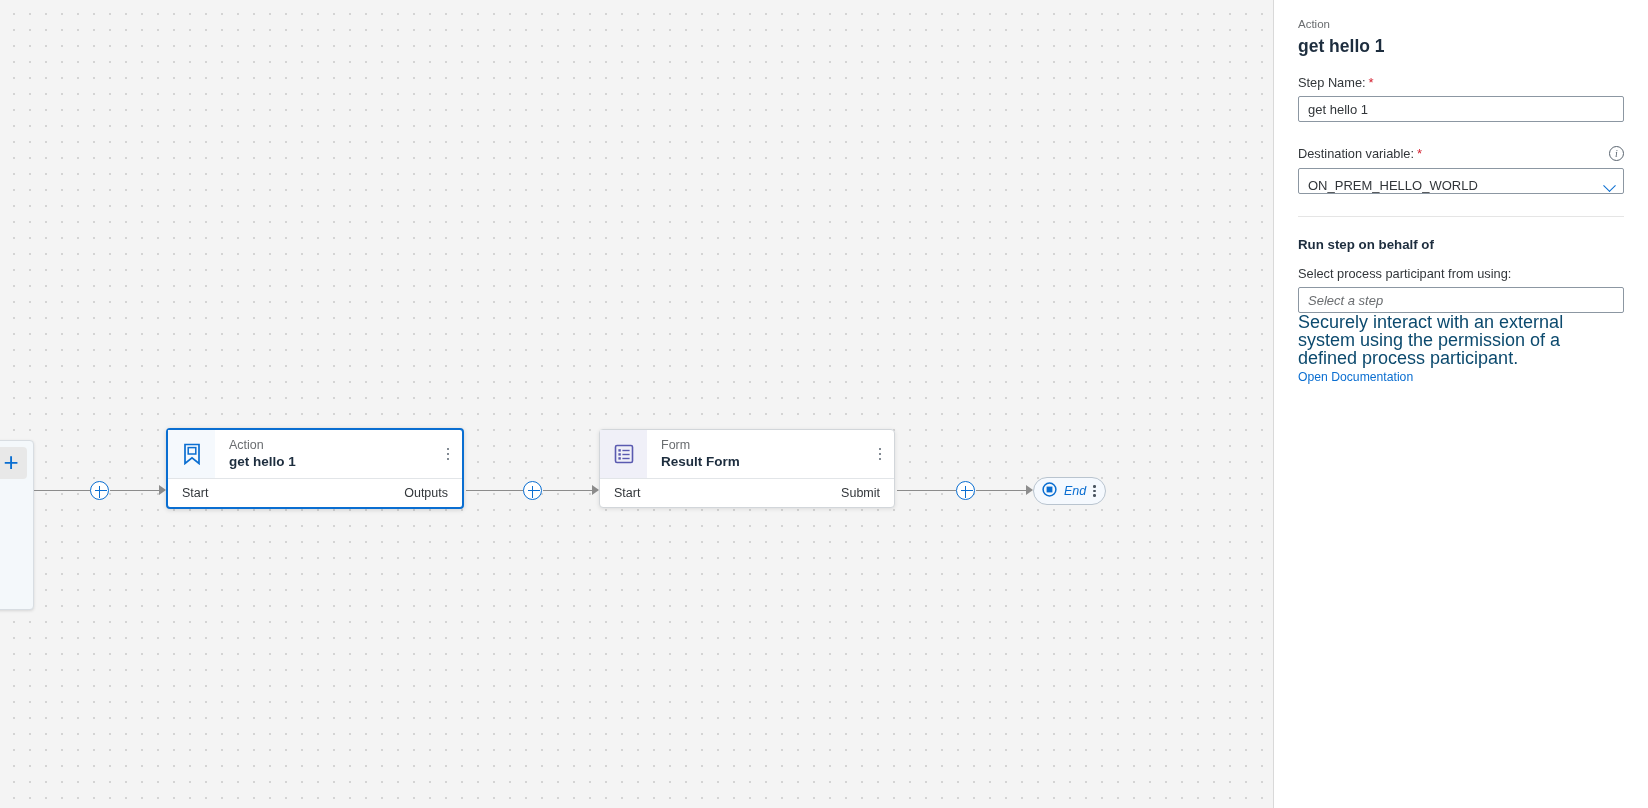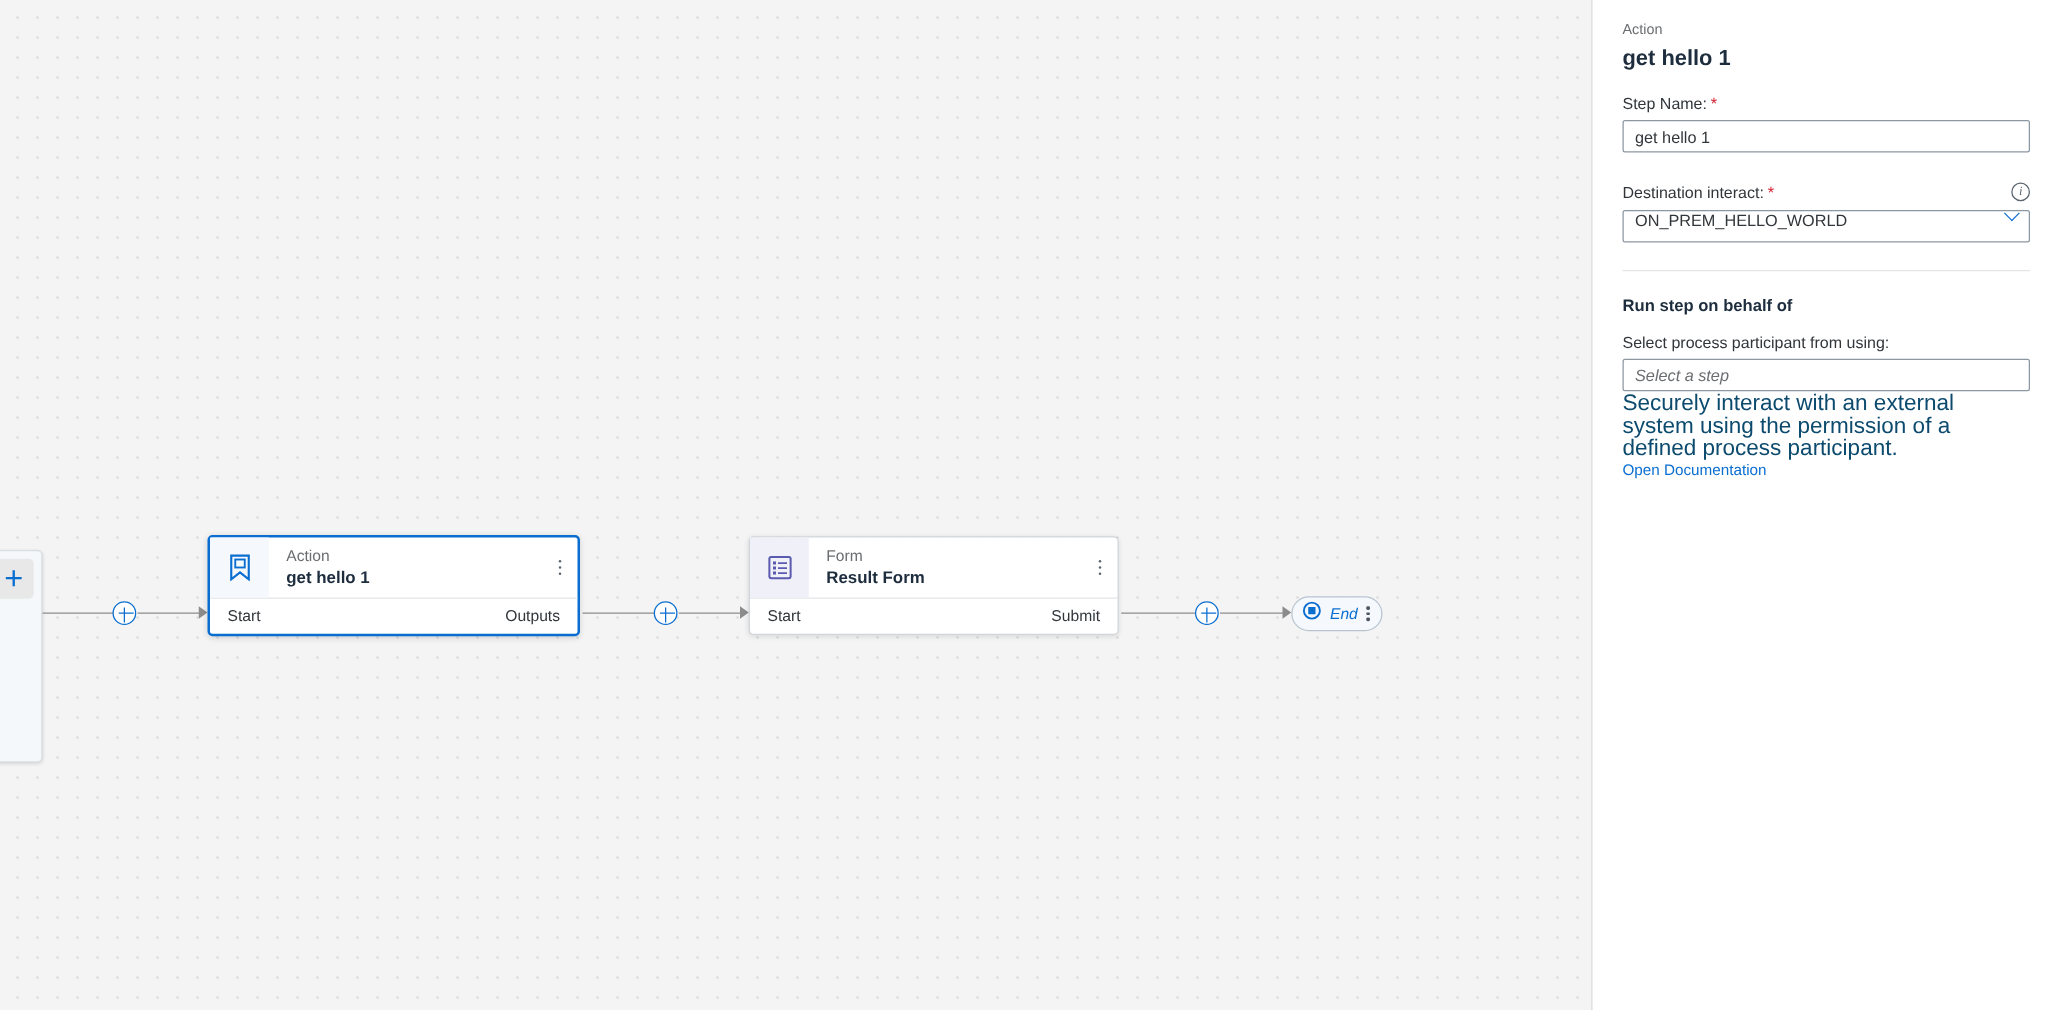--- a/index.html
+++ b/index.html
@@ -194,21 +194,21 @@
     display: flex; align-items: center;
   }
   .input.ph { color: #6a6d70; font-style: italic; }
   .select {
     width: 100%; height: 26px;
     border: 1px solid #8c97a2;
     border-radius: 2px;
     padding: 0 9px;
     font-size: 13px; color: #32363a;
     background: #fff;
-    display: flex; align-items: flex-start; justify-content: space-between;
+    display: flex; align-items: flex-end; justify-content: space-between;
     cursor: pointer;
   }
   .chev {
     width: 9px; height: 9px;
     border-right: 1.6px solid #0a6ed1;
     border-bottom: 1.6px solid #0a6ed1;
     transform: rotate(45deg) translate(-2px,-2px);
     flex: 0 0 auto;
   }
   .spacer-24 { height: 24px; }
@@ -336,21 +336,21 @@
         <span>Step Name:</span>
         <span class="req">*</span>
       </div>
       <div class="input">get hello 1</div>
 
       <div class="spacer-24"></div>
 
       
       <div class="field-row">
         <div class="field-label" style="margin-bottom:0">
-          <span>Destination interact:</span>
+          <span>Destination variable:</span>
           <span class="req">*</span>
         </div>
         <div class="info-icon">i</div>
       </div>
       <div style="height:7px"></div>
       <div class="select">
         <span>ON_PREM_HELLO_WORLD</span>
         <span class="chev"></span>
       </div>
 

